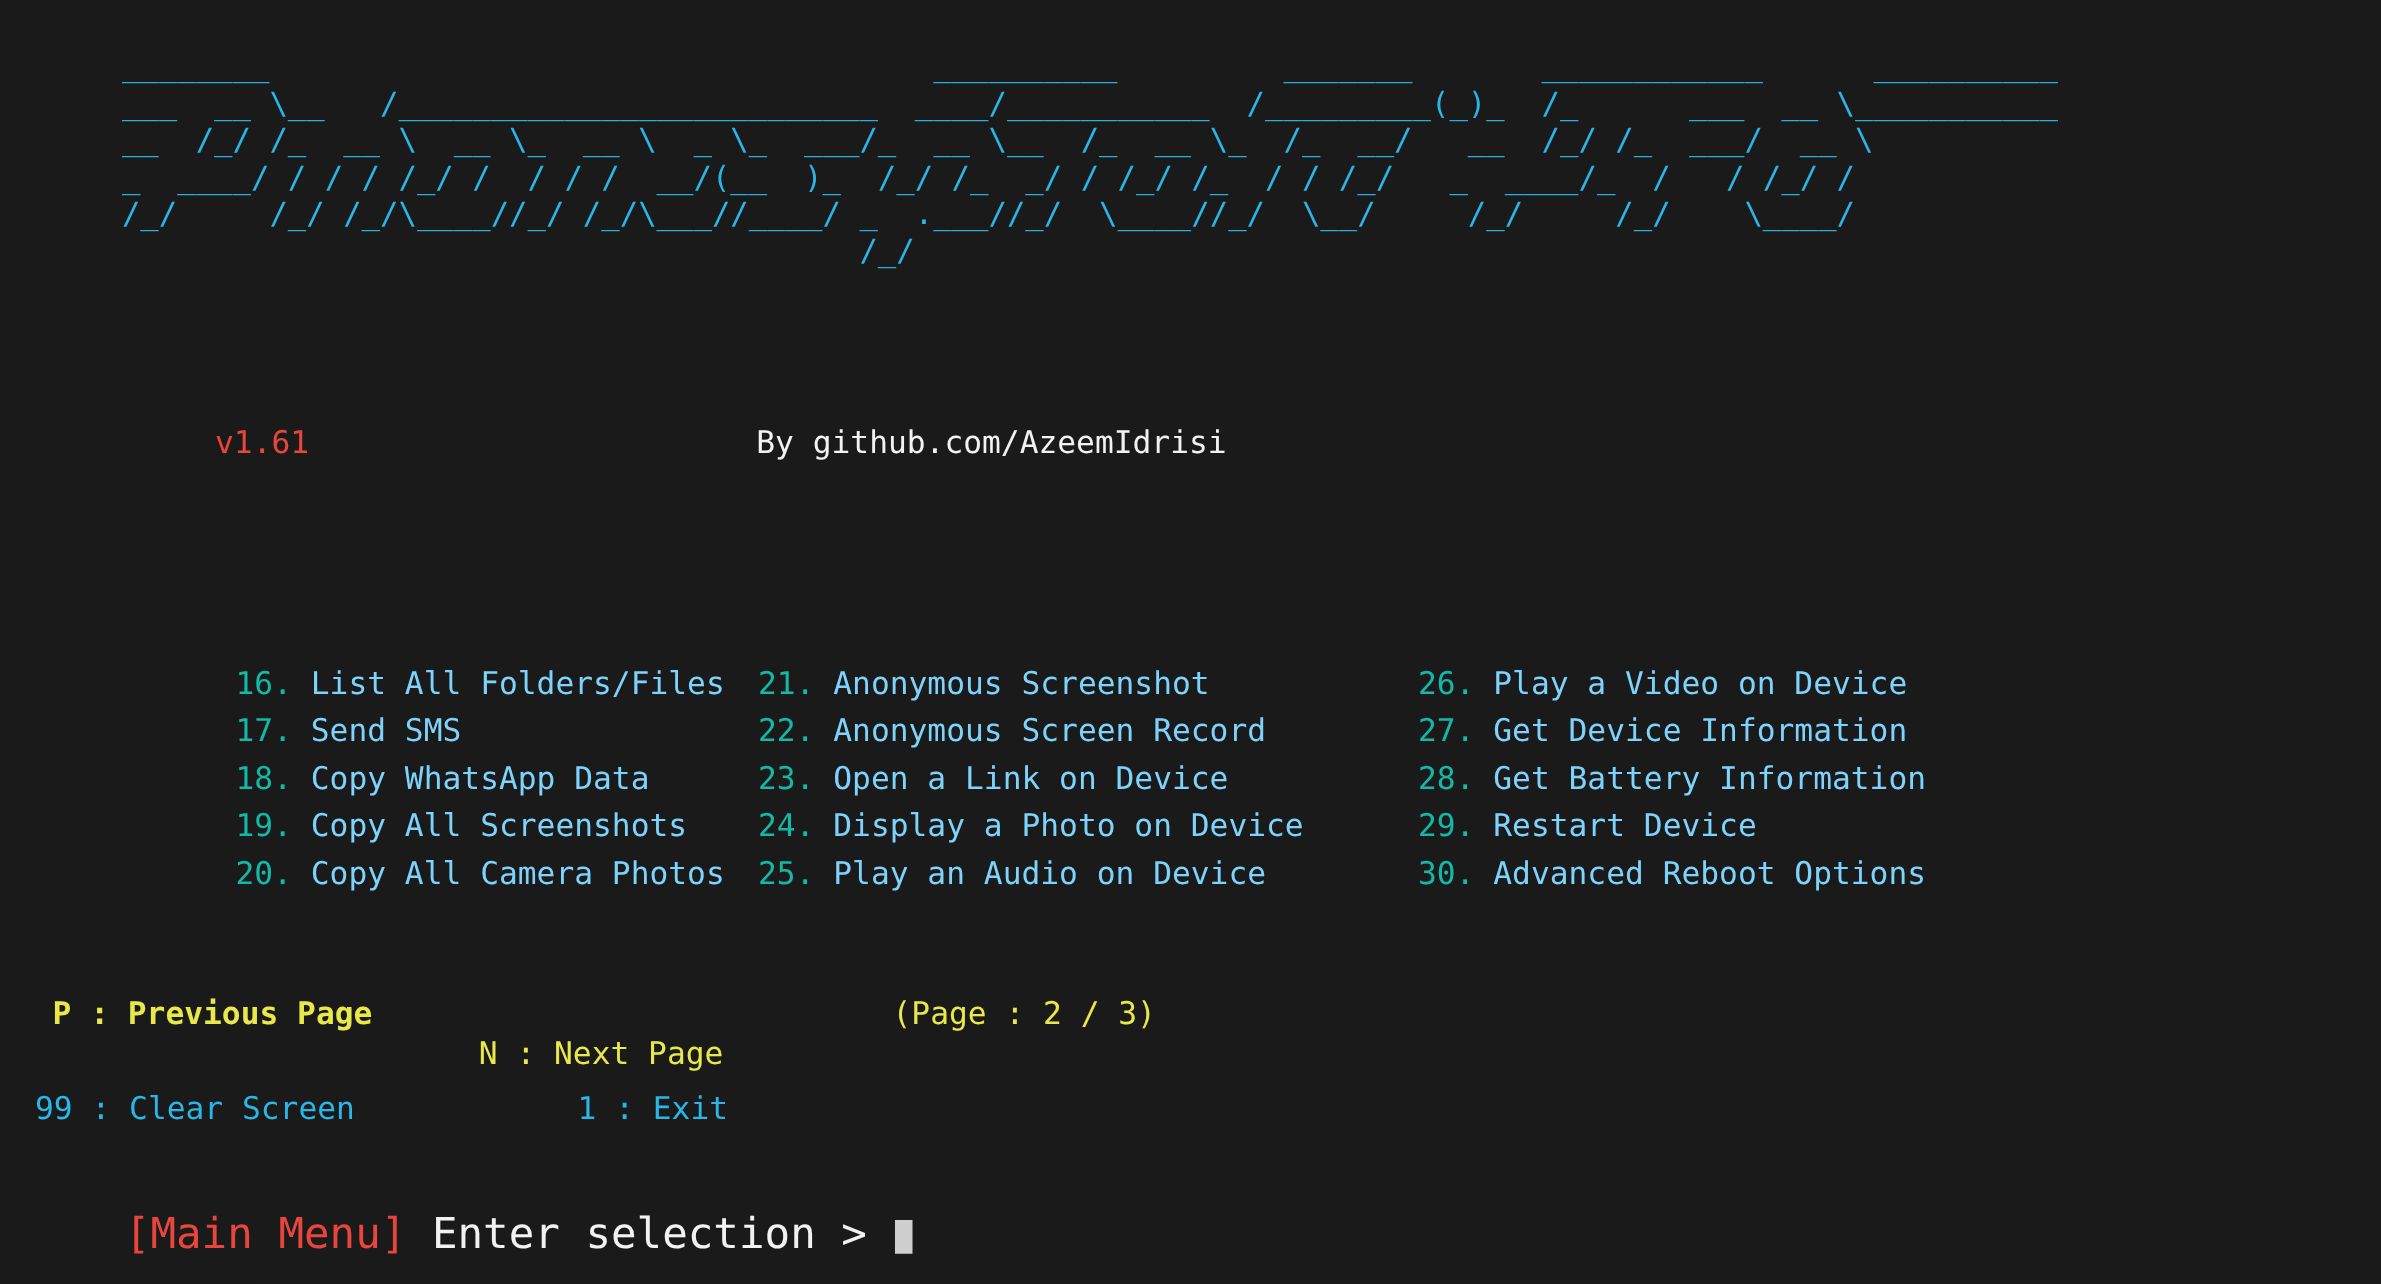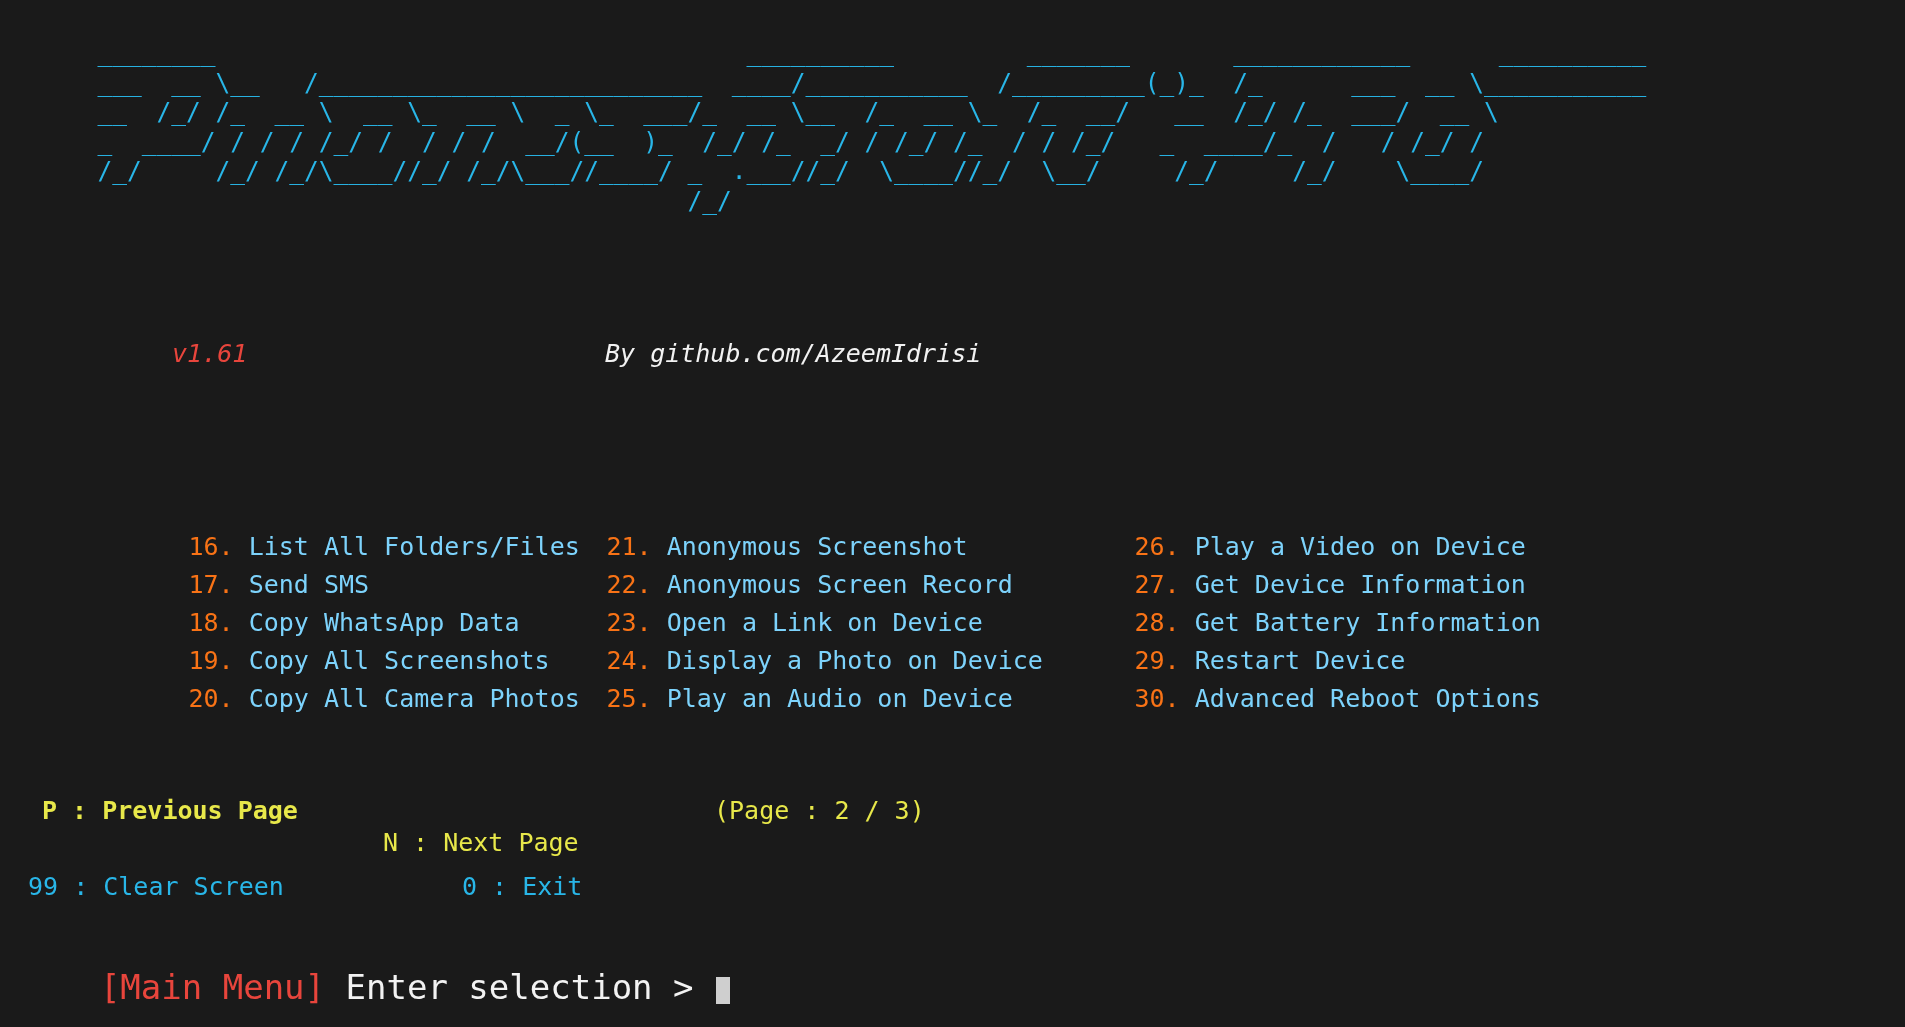--- a/index.html
+++ b/index.html
@@ -39,21 +39,20 @@
     margin: 0;
   }
 
   
   .meta-row {
     position: absolute;
     left: 0;
     top: 337px;
     width: 1887px;
     height: 34px;
-    font-style: italic;
   }
   .version {
     position: absolute;
     left: 172px;
     top: 0;
     color: #e8453c;
     font-size: 25px;
     line-height: 34px;
     white-space: pre;
   }
@@ -82,21 +81,21 @@
   .menu-col.col-2 { left: 486px; }
   .menu-col.col-3 { left: 1014px; }
 
   .menu-item {
     height: 38px;
     line-height: 38px;
     white-space: pre;
     font-size: 25px;
   }
   .menu-num {
-    color: #f97316;
+    color: #14b8a6;
   }
   .menu-label {
     color: #7dd3fc;
   }
 
   
   .nav-row {
     position: absolute;
     left: 0;
     top: 792px;
@@ -222,20 +221,20 @@
   </div>
 
   <div class="nav-row">
     <span class="nav-prev">P : Previous Page</span>
     <span class="nav-next">N : Next Page</span>
     <span class="nav-page">(Page : 2 / 3)</span>
   </div>
 
   <div class="util-row">
     <span class="util-clear">99 : Clear Screen</span>
-    <span class="util-exit">0 : Exit</span>
+    <span class="util-exit">1 : Exit</span>
   </div>
 
   <div class="prompt-row">
     <span class="prompt-tag">[Main Menu]</span><span class="prompt-text"> Enter selection &gt; </span><span class="prompt-text"></span><span class="cursor"></span>
   </div>
 
 </div>
 
 </body></html>

